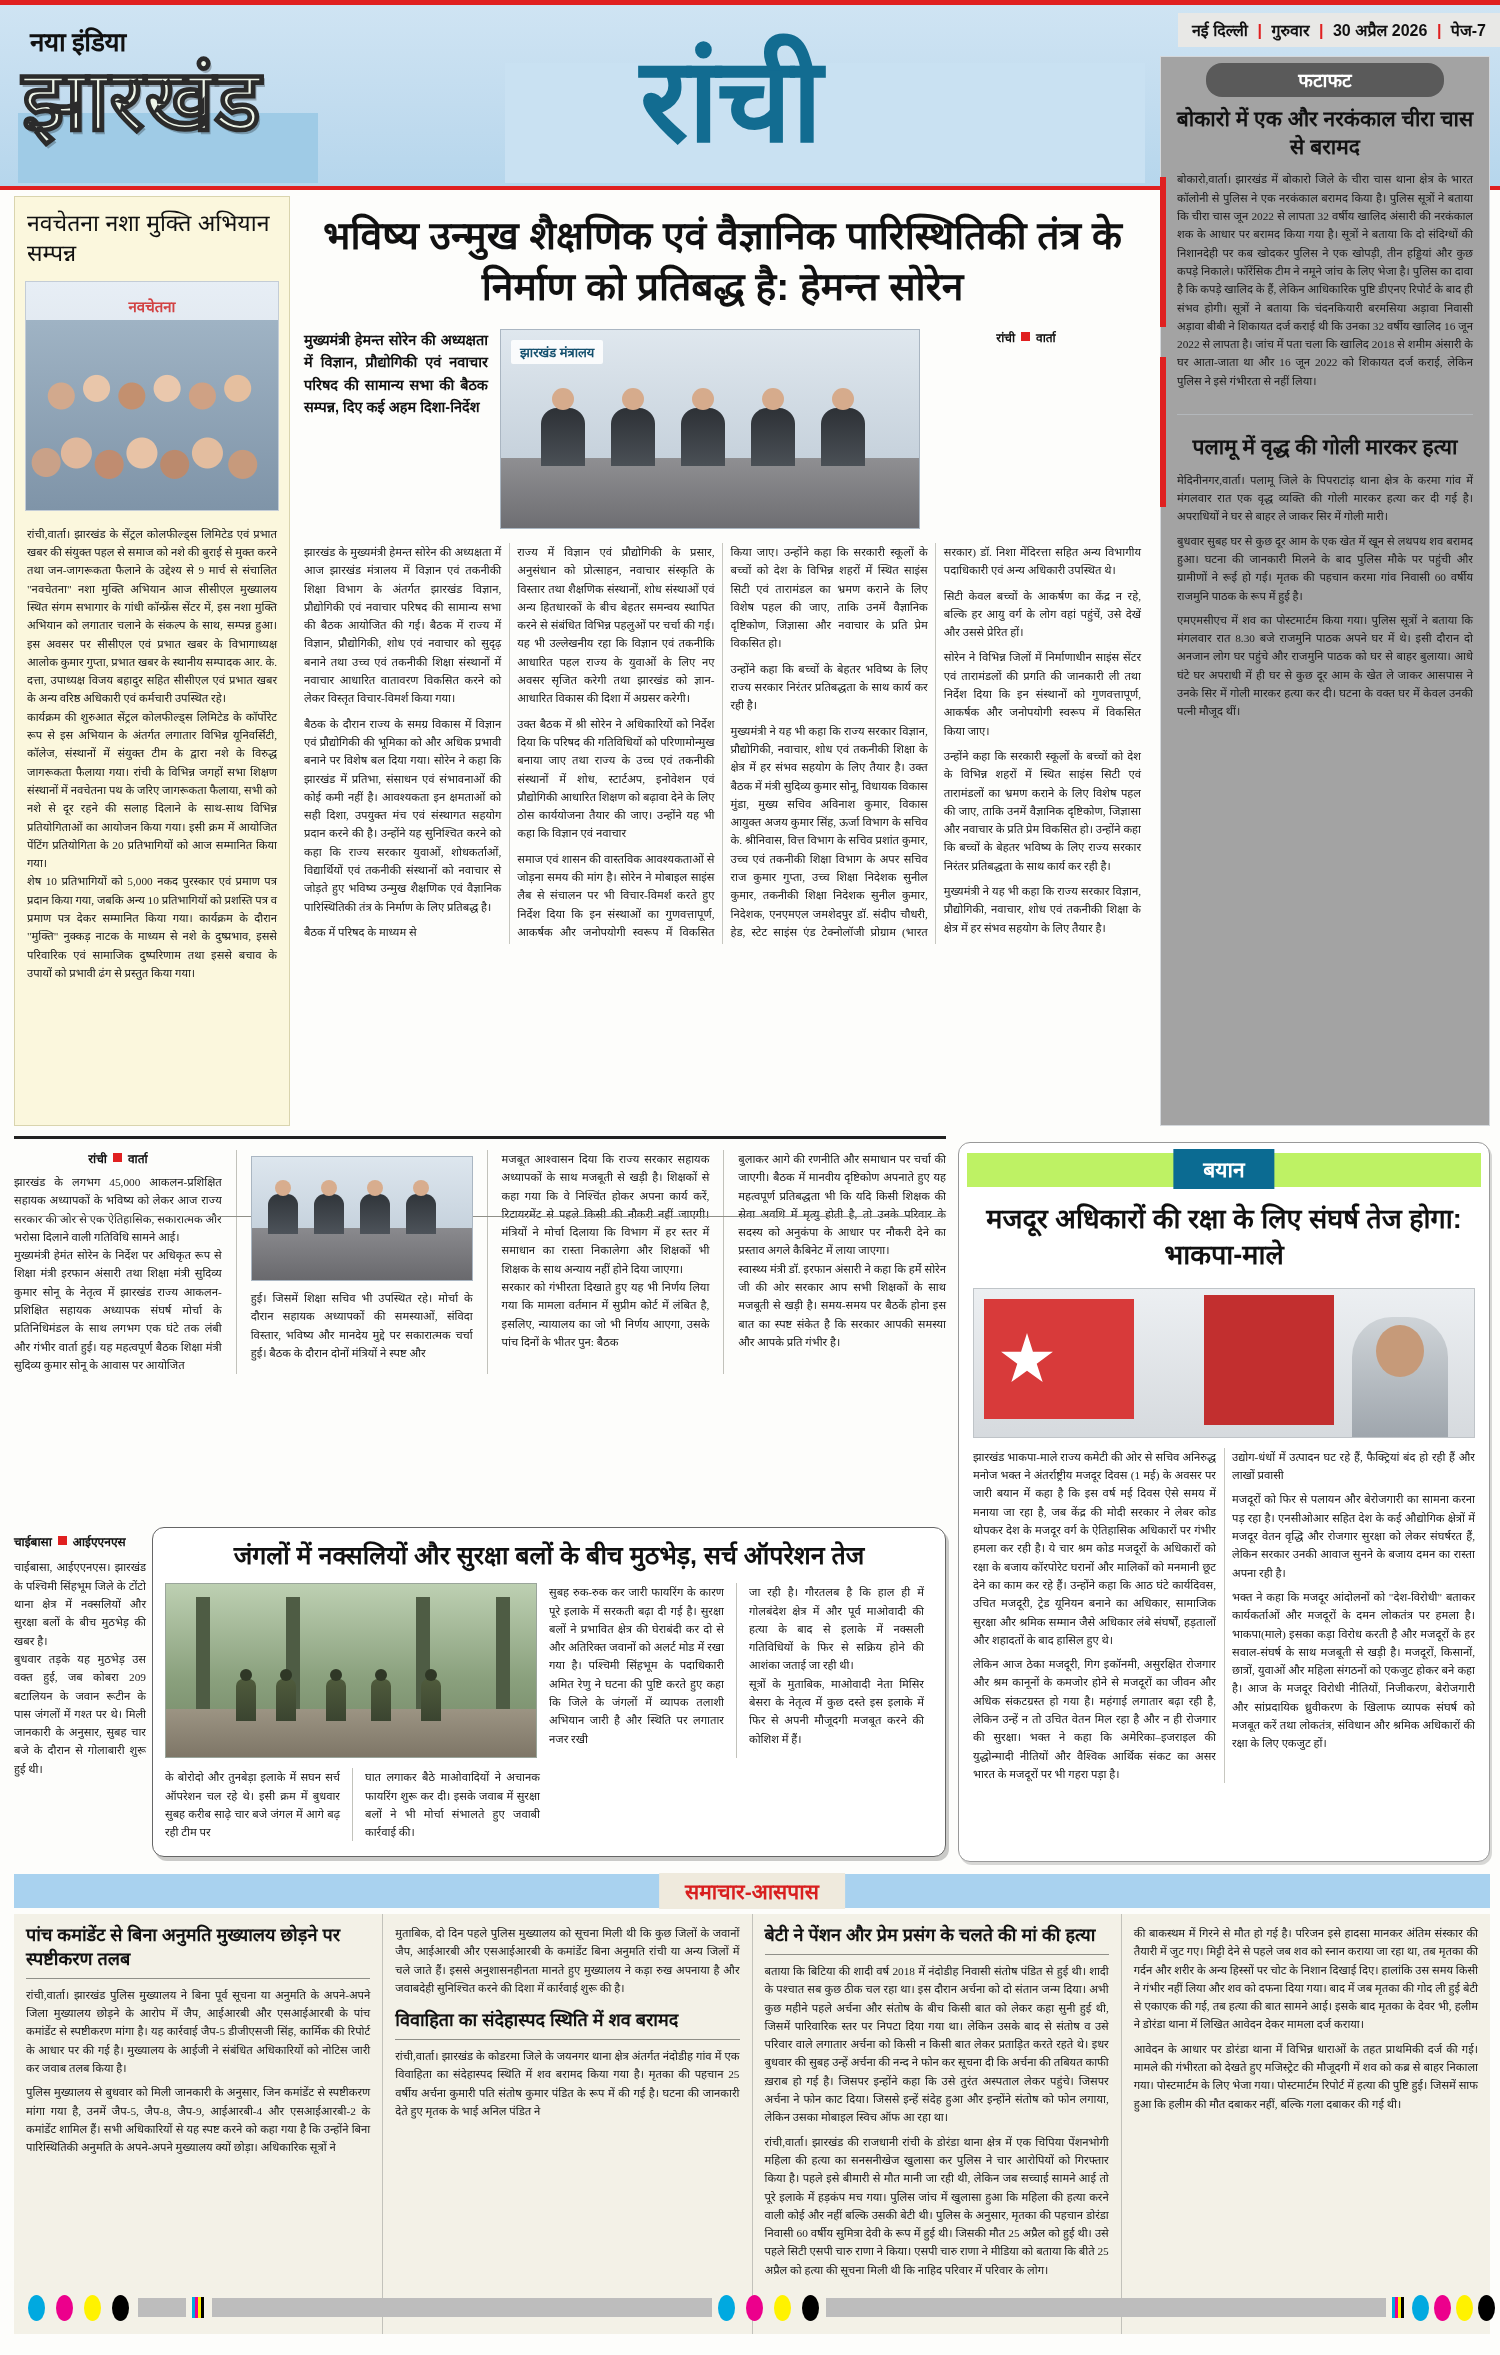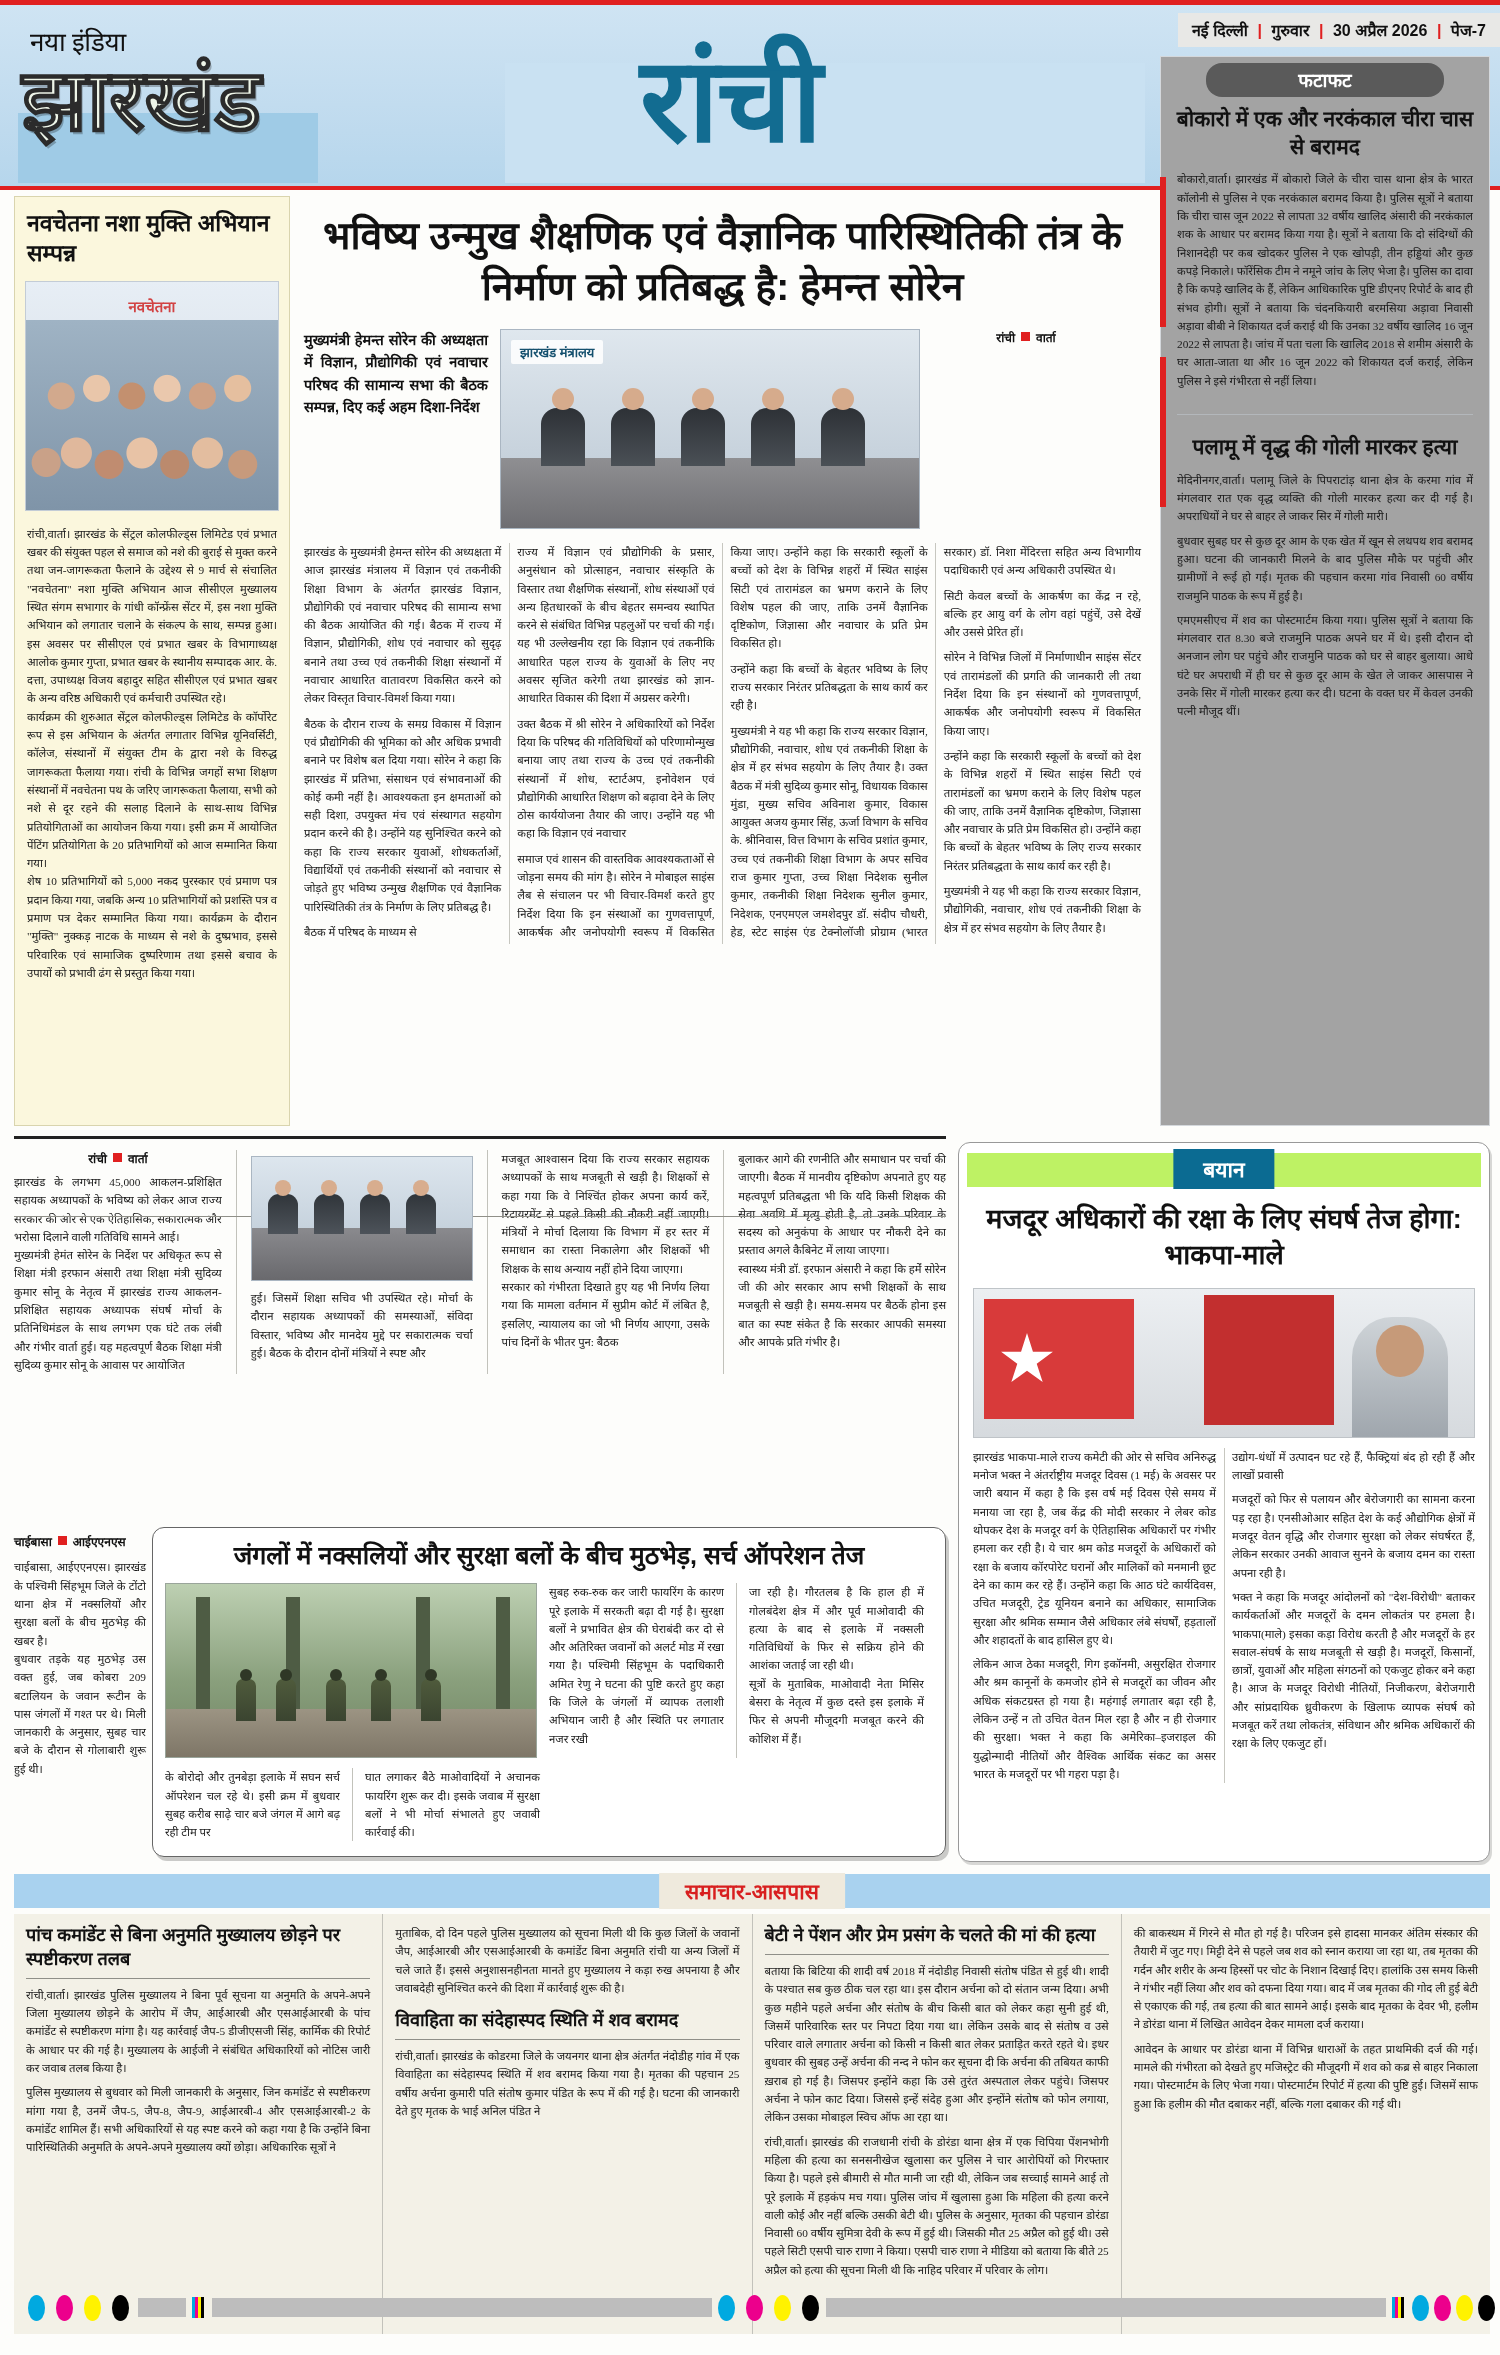--- a/index.html
+++ b/index.html
@@ -13,21 +13,21 @@
   
   .masthead {
     position: absolute; left: 0; top: 0; width: 1500px; height: 186px;
     background: linear-gradient(180deg,#cfe4f3 0%, #c2dcef 55%, #b6d6ec 100%);
     border-top: 5px solid #e02020;
   }
   .masthead-inner { position: relative; width: 100%; height: 100%; }
   .brand-np {
     position: absolute; left: 30px; top: 18px;
     font-family: "Liberation Sans", sans-serif;
-    font-weight: normal; font-size: 26px; color: #111; letter-spacing: -0.5px;
+    font-weight: bold; font-size: 26px; color: #111; letter-spacing: -0.5px;
   }
   .brand-jh {
     position: absolute; left: 22px; top: 52px;
     font-family: "Liberation Sans", sans-serif;
     font-weight: bold; font-size: 86px; line-height: 1;
     color: #eef5e8;
     -webkit-text-stroke: 2px #2b2b2b;
     text-shadow: 2px 3px 0 rgba(0,0,0,.25);
   }
   .brand-jh-bg {
@@ -69,21 +69,21 @@
     font-size: 12px; font-weight: bold; color: #111; text-align: center;
   }
   .byline .dot { display: inline-block; width: 9px; height: 9px; background: #e02020; margin: 0 6px; vertical-align: 1px;}
 
   
   .left-side {
     position: absolute; left: 14px; top: 196px; width: 276px; height: 930px;
     background: #fbf7dd; border: 1px solid #d9d4ae;
   }
   .left-side .ls-head {
-    font-family: "Liberation Sans", sans-serif; font-weight: bold;
+    font-family: "Liberation Sans", sans-serif; font-weight: normal;
     font-size: 23px; line-height: 1.3; color: #111; padding: 12px 12px 6px 12px;
   }
   .ls-photo {
     margin: 6px 10px; height: 230px;
     background: linear-gradient(180deg,#e7eef5 0%,#cfd8e2 100%);
     position: relative; overflow: hidden; border: 1px solid #c3ccd6;
   }
   .ls-photo .grp {
     position: absolute; bottom: 0; left: 0; right: 0; height: 190px;
     background:

